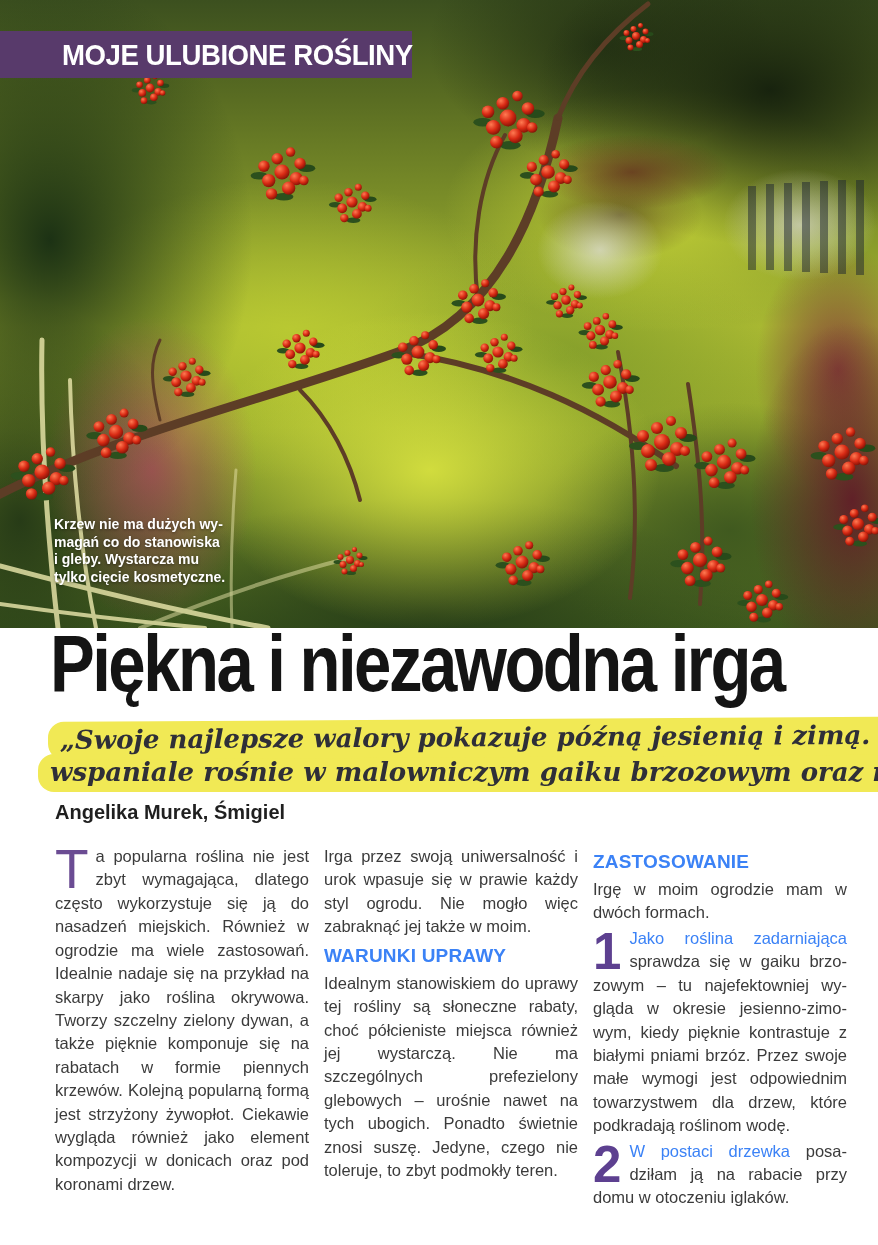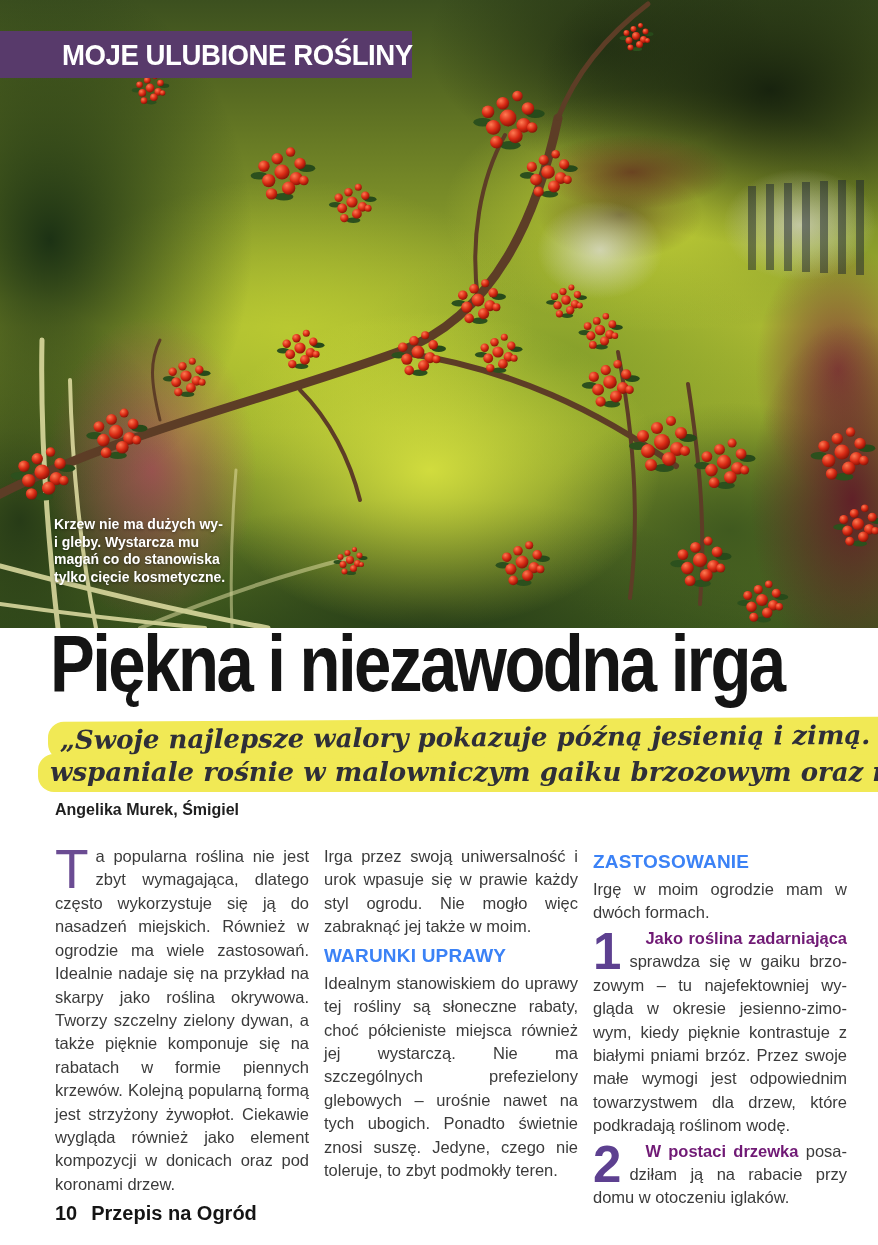--- a/index.html
+++ b/index.html
@@ -55,33 +55,33 @@
   
   #quote{position:absolute;left:38px;top:719px;width:816px;}
   .qline{
     display:inline-block;font-family:"DejaVu Serif",serif;font-style:italic;font-weight:bold;
     font-size:26px;color:#2f2f38;background:#f1e955;border-radius:16px;
     padding:3px 18px 5px 12px;white-space:nowrap;
   }
   .qline.l1{transform:rotate(-0.35deg);margin-left:10px;}
   .qline.l2{margin-top:-3px;}
   
-  #author{position:absolute;left:55px;top:801px;font-size:16px;font-weight:bold;color:#1f1f1f;}
+  #author{position:absolute;left:55px;top:801px;font-size:20px;font-weight:bold;color:#1f1f1f;}
   
   #bodytext{position:absolute;left:55px;top:845px;width:792px;display:flex;gap:15px;}
   .col{flex:1;text-align:justify;font-size:16.5px;line-height:1.42;color:#3b3b3b;}
   .col p{margin:0;}
   .dropcap{
     float:left;color:#6b4c93;font-size:55px;line-height:43px;padding:3px 7px 0 0;font-weight:400;
   }
   .colhead{color:#3b82f6;font-weight:bold;font-size:19px;margin:4px 0 2px;letter-spacing:0.2px;}
   .num{
     float:left;color:#5d4090;font-size:51px;line-height:41px;font-weight:bold;padding:4px 8px 0 0;
   }
-  .lead{color:#701a75;font-weight:bold;margin-left:16px;}
+  .lead{color:#3b82f6;font-weight:normal;}
   .item{margin-top:2px;}
   
   #footer{position:absolute;left:55px;top:1202px;font-size:20px;font-weight:bold;color:#151515;}
   #footer .mag{margin-left:14px;}
 </style>
 </head>
 <body>
 
 <div id="page">
 
@@ -167,22 +167,22 @@
         <use xlink:href="#cl" href="#cl" transform="translate(350,560) scale(0.5)"></use>
       </g>
     </svg>
 
     <div id="banner">
       <span class="txt">MOJE ULUBIONE ROŚLINY</span>
     </div>
 
     <div id="caption">
       <div>Krzew nie ma dużych wy-</div>
+      <div>magań co do stanowiska</div>
       <div>i gleby. Wystarcza mu</div>
-      <div>magań co do stanowiska</div>
       <div>tylko cięcie kosmetyczne.</div>
     </div>
   </div>
 
   <div id="headline">Piękna i niezawodna irga</div>
 
   <div id="quote">
     <span class="qline l1">„Swoje najlepsze walory pokazuje późną jesienią i zimą. U mnie</span><br>
     <span class="qline l2">wspaniale rośnie w malowniczym gaiku brzozowym oraz na rabacie”</span>
   </div>
@@ -203,17 +203,14 @@
       <p>Irgę w moim ogrodzie mam w dwóch formach.</p>
       <div class="item">
         <span class="num">1</span><span class="lead">Jako roślina zadarniająca</span><span> sprawdza się w gaiku brzo­zowym – tu najefektowniej wy­gląda w okresie jesienno-zimo­wym, kiedy pięknie kontrastuje z białymi pniami brzóz. Przez swoje małe wymogi jest od­powiednim towarzystwem dla drzew, które podkradają rośli­nom wodę.</span>
       </div>
       <div class="item">
         <span class="num">2</span><span class="lead">W postaci drzewka</span><span> posa­dziłam ją na rabacie przy domu w otoczeniu iglaków.</span>
       </div>
     </div>
   </div>
 
-  <div id="footer">
-    <span>10</span><span class="mag">Przepis na Ogród</span>
-  </div>
 
 </div>
 
 </body></html>

